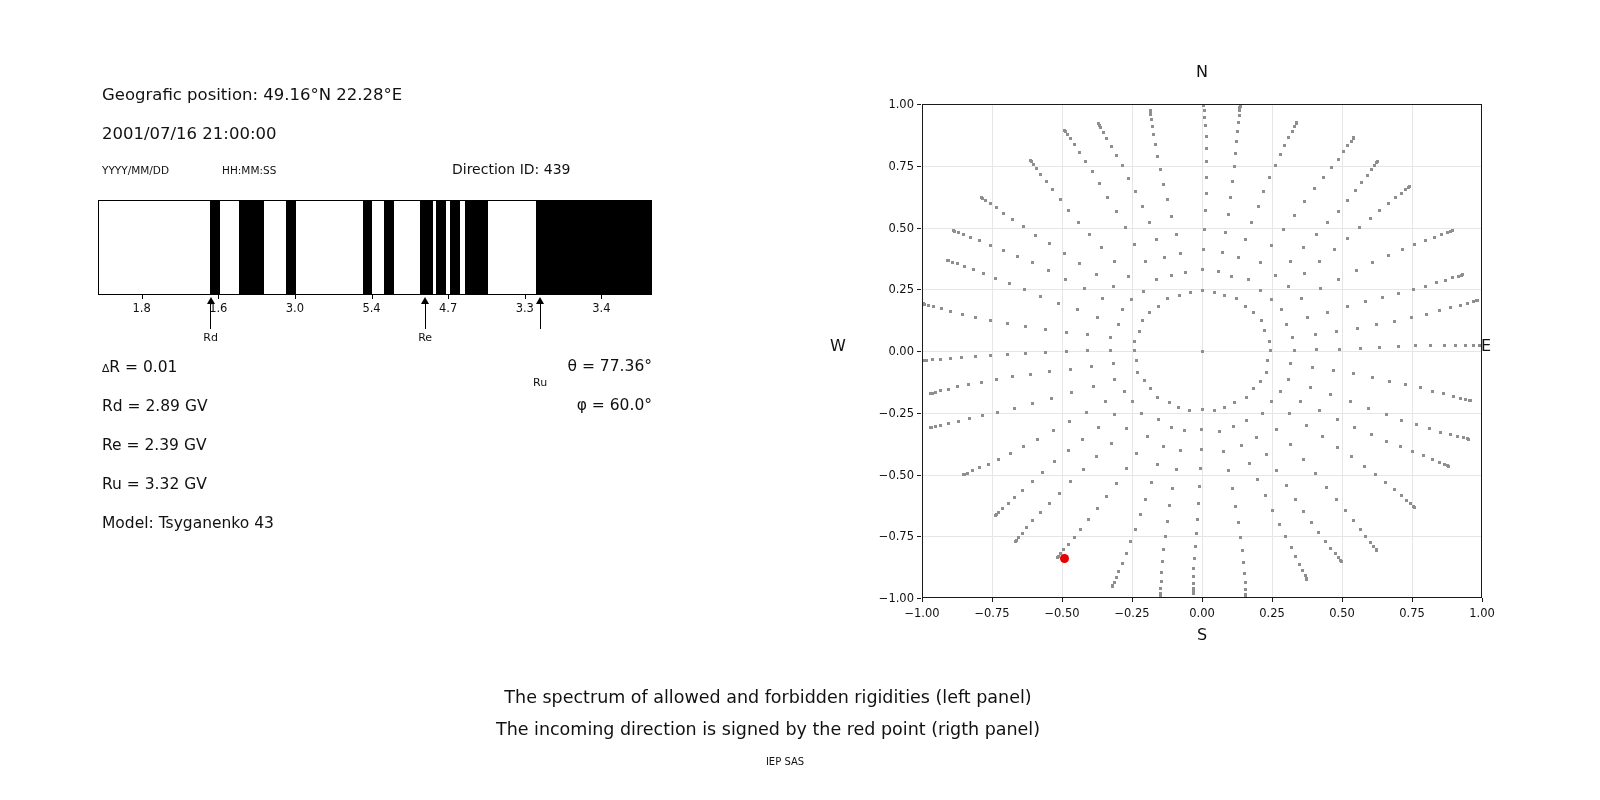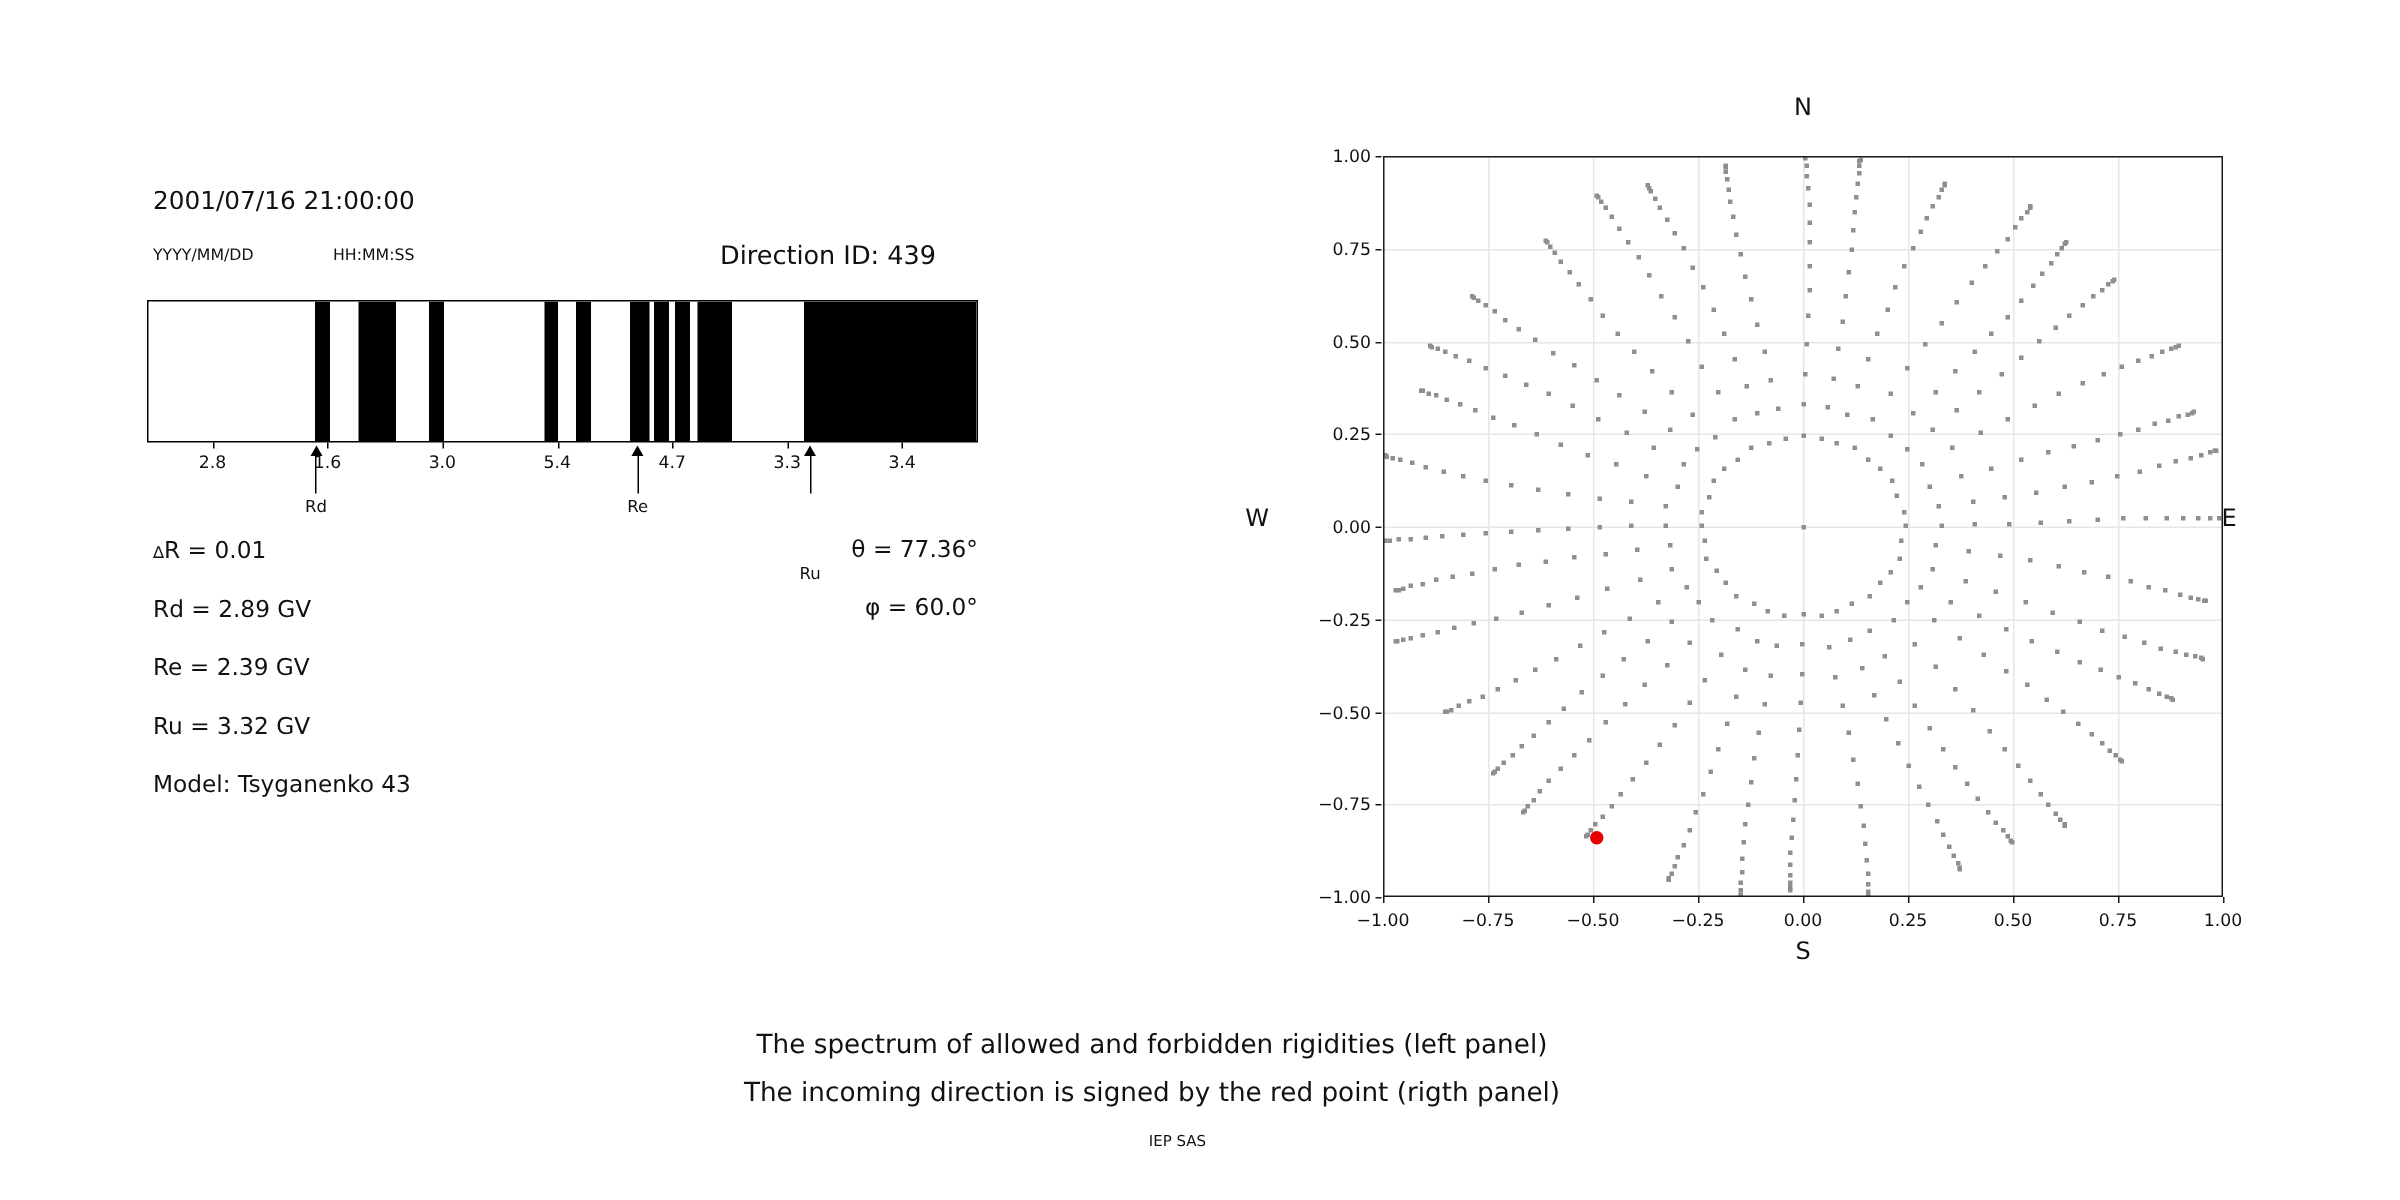--- a/index.html
+++ b/index.html
@@ -6,21 +6,21 @@
   #canvas{
     position:relative;width:1600px;height:800px;background:#ffffff;
     font-family:"DejaVu Sans",sans-serif;color:#111;overflow:hidden;
   }
   .abs{position:absolute;}
   
   #geo-position{left:102px;top:85px;font-size:16.5px;}
   #datetime{left:102px;top:124px;font-size:16.5px;}
   #date-format{left:102px;top:164px;font-size:10.5px;}
   #time-format{left:222px;top:164px;font-size:10.5px;}
-  #direction-id{left:452px;top:161px;width:200px;text-align:center;font-size:17px;}
+  #direction-id{left:452px;top:161px;width:200px;text-align:left;font-size:14px;}
   
   #barcode-panel{
     left:98px;top:200px;width:554px;height:95px;background:#ffffff;
     border:1px solid #000;box-sizing:border-box;overflow:hidden;
   }
   .allowed-band{position:absolute;top:0;height:100%;}
   #barcode-axis{left:98px;top:295px;width:554px;height:60px;}
   .bc-tick{position:absolute;top:0;width:1px;height:4px;background:#000;}
   .bc-tick-label{position:absolute;top:6px;width:40px;margin-left:-20px;text-align:center;font-size:11.5px;color:#111;}
   .cutoff-arrow-head{position:absolute;top:2px;width:0;height:0;margin-left:-4px;
@@ -51,40 +51,41 @@
   
   #caption-1{left:768px;top:687px;transform:translateX(-50%);font-size:17.5px;white-space:nowrap;}
   #caption-2{left:768px;top:719px;transform:translateX(-50%);font-size:17.5px;white-space:nowrap;}
   #credit{left:785px;top:756px;transform:translateX(-50%);font-size:10px;white-space:nowrap;}
 </style>
 </head>
 <body>
 
 <div id="canvas">
 
+  <div class="abs" id="geo-position">Geografic position: 49.16°N 22.28°E</div>
   <div class="abs" id="datetime">2001/07/16 21:00:00</div>
   <div class="abs" id="date-format">YYYY/MM/DD</div>
   <div class="abs" id="time-format">HH:MM:SS</div>
   <div class="abs" id="direction-id">Direction ID: 439</div>
 
   <div class="abs" id="barcode-panel">
       <div class="allowed-band" style="left: 20.0553%; width: 1.79806%; background: rgb(0, 0, 0);"></div>
       <div class="allowed-band" style="left: 25.4495%; width: 4.426%; background: rgb(0, 0, 0);"></div>
       <div class="allowed-band" style="left: 33.8866%; width: 1.79806%; background: rgb(0, 0, 0);"></div>
       <div class="allowed-band" style="left: 47.8562%; width: 1.65975%; background: rgb(0, 0, 0);"></div>
       <div class="allowed-band" style="left: 51.5906%; width: 1.79806%; background: rgb(0, 0, 0);"></div>
       <div class="allowed-band" style="left: 58.2296%; width: 2.35131%; background: rgb(0, 0, 0);"></div>
       <div class="allowed-band" style="left: 60.9959%; width: 1.79806%; background: rgb(0, 0, 0);"></div>
       <div class="allowed-band" style="left: 63.6238%; width: 1.79806%; background: rgb(0, 0, 0);"></div>
       <div class="allowed-band" style="left: 66.2517%; width: 4.14938%; background: rgb(0, 0, 0);"></div>
       <div class="allowed-band" style="left: 79.2531%; width: 20.7469%; background: rgb(0, 0, 0);"></div>
     </div>
   <div class="abs" id="barcode-axis">
       <div class="bc-tick" style="left: 7.88382%;"></div>
-      <div class="bc-tick-label" style="left: 7.88382%;">2.8</div>
+      <div class="bc-tick-label" style="left: 7.88382%;">1.8</div>
       <div class="bc-tick" style="left: 21.7151%;"></div>
       <div class="bc-tick-label" style="left: 21.7151%;">1.6</div>
       <div class="bc-tick" style="left: 35.5463%;"></div>
       <div class="bc-tick-label" style="left: 35.5463%;">3.0</div>
       <div class="bc-tick" style="left: 49.3776%;"></div>
       <div class="bc-tick-label" style="left: 49.3776%;">5.4</div>
       <div class="bc-tick" style="left: 63.2089%;"></div>
       <div class="bc-tick-label" style="left: 63.2089%;">4.7</div>
       <div class="bc-tick" style="left: 77.0401%;"></div>
       <div class="bc-tick-label" style="left: 77.0401%;">3.3</div>

